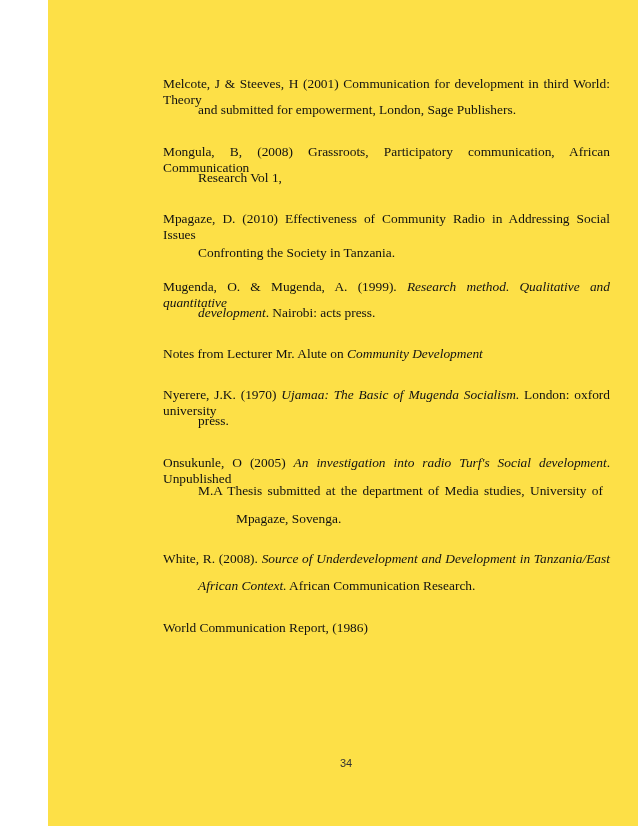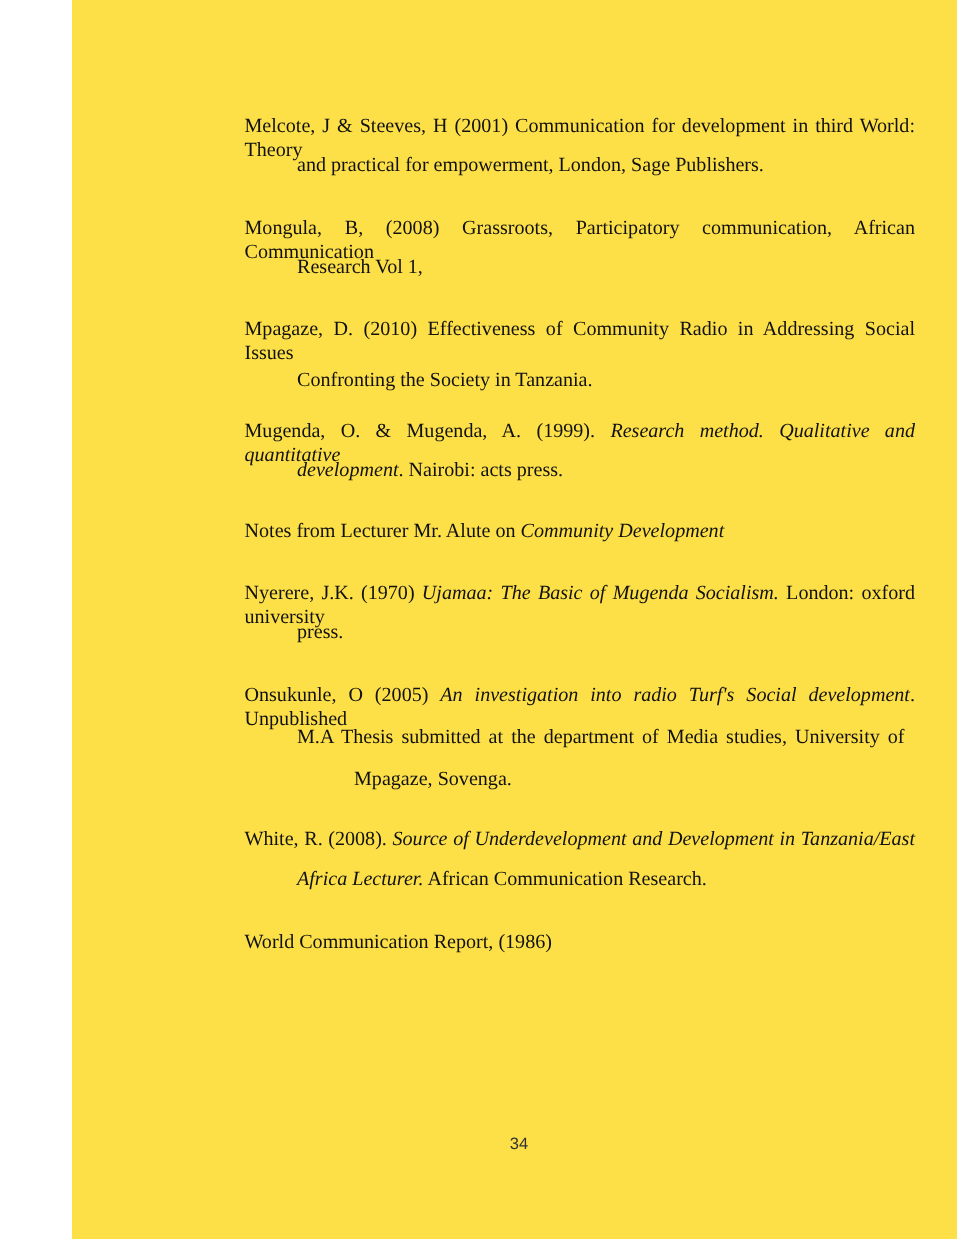--- a/index.html
+++ b/index.html
@@ -22,21 +22,21 @@
       font-family: "Liberation Sans", sans-serif; font-size: 11px; color: #333;
     }
   </style>
 </head>
 <body>
 
 <div class="page">
 
   <div class="ref" style="top:76px;">
     <div class="line l0 just j0">Melcote, J &amp; Steeves, H (2001) Communication for development in third World: Theory</div>
-    <div class="line l1" style="top:26px;">and practical for empowerment, London, Sage Publishers.</div>
+    <div class="line l1" style="top:26px;">and submitted for empowerment, London, Sage Publishers.</div>
   </div>
 
   <div class="ref" style="top:144px;">
     <div class="line l0 just j0">Mongula, B, (2008) Grassroots, Participatory communication, African Communication</div>
     <div class="line l1" style="top:26px;">Research Vol 1,</div>
   </div>
 
   <div class="ref" style="top:211px;">
     <div class="line l0 just j0">Mpagaze, D. (2010) Effectiveness of Community Radio in Addressing Social Issues</div>
     <div class="line l1" style="top:34px;font-family:Liberation Serif, serif;">Confronting the Society in Tanzania.</div>
@@ -70,21 +70,21 @@
     </div>
     <div class="line l1 just" style="top:28px; width:405px;">M.A Thesis submitted at the department of Media studies, University of</div>
     <div class="line l2" style="top:56px;">Mpagaze, Sovenga.</div>
   </div>
 
   <div class="ref" style="top:551px;">
     <div class="line l0 just j0">
       <span>White, R. (2008). </span><i>Source of Underdevelopment and Development in Tanzania/East</i>
     </div>
     <div class="line l1" style="top:27px;">
-      <i>Africa Lecturer.</i><span> African Communication Research.</span>
+      <i>African Context.</i><span> African Communication Research.</span>
     </div>
   </div>
 
   <div class="ref" style="top:620px;">
     <div class="line l0">World Communication Report, (1986)</div>
   </div>
 
   <div class="pagenum">34</div>
 </div>
 

